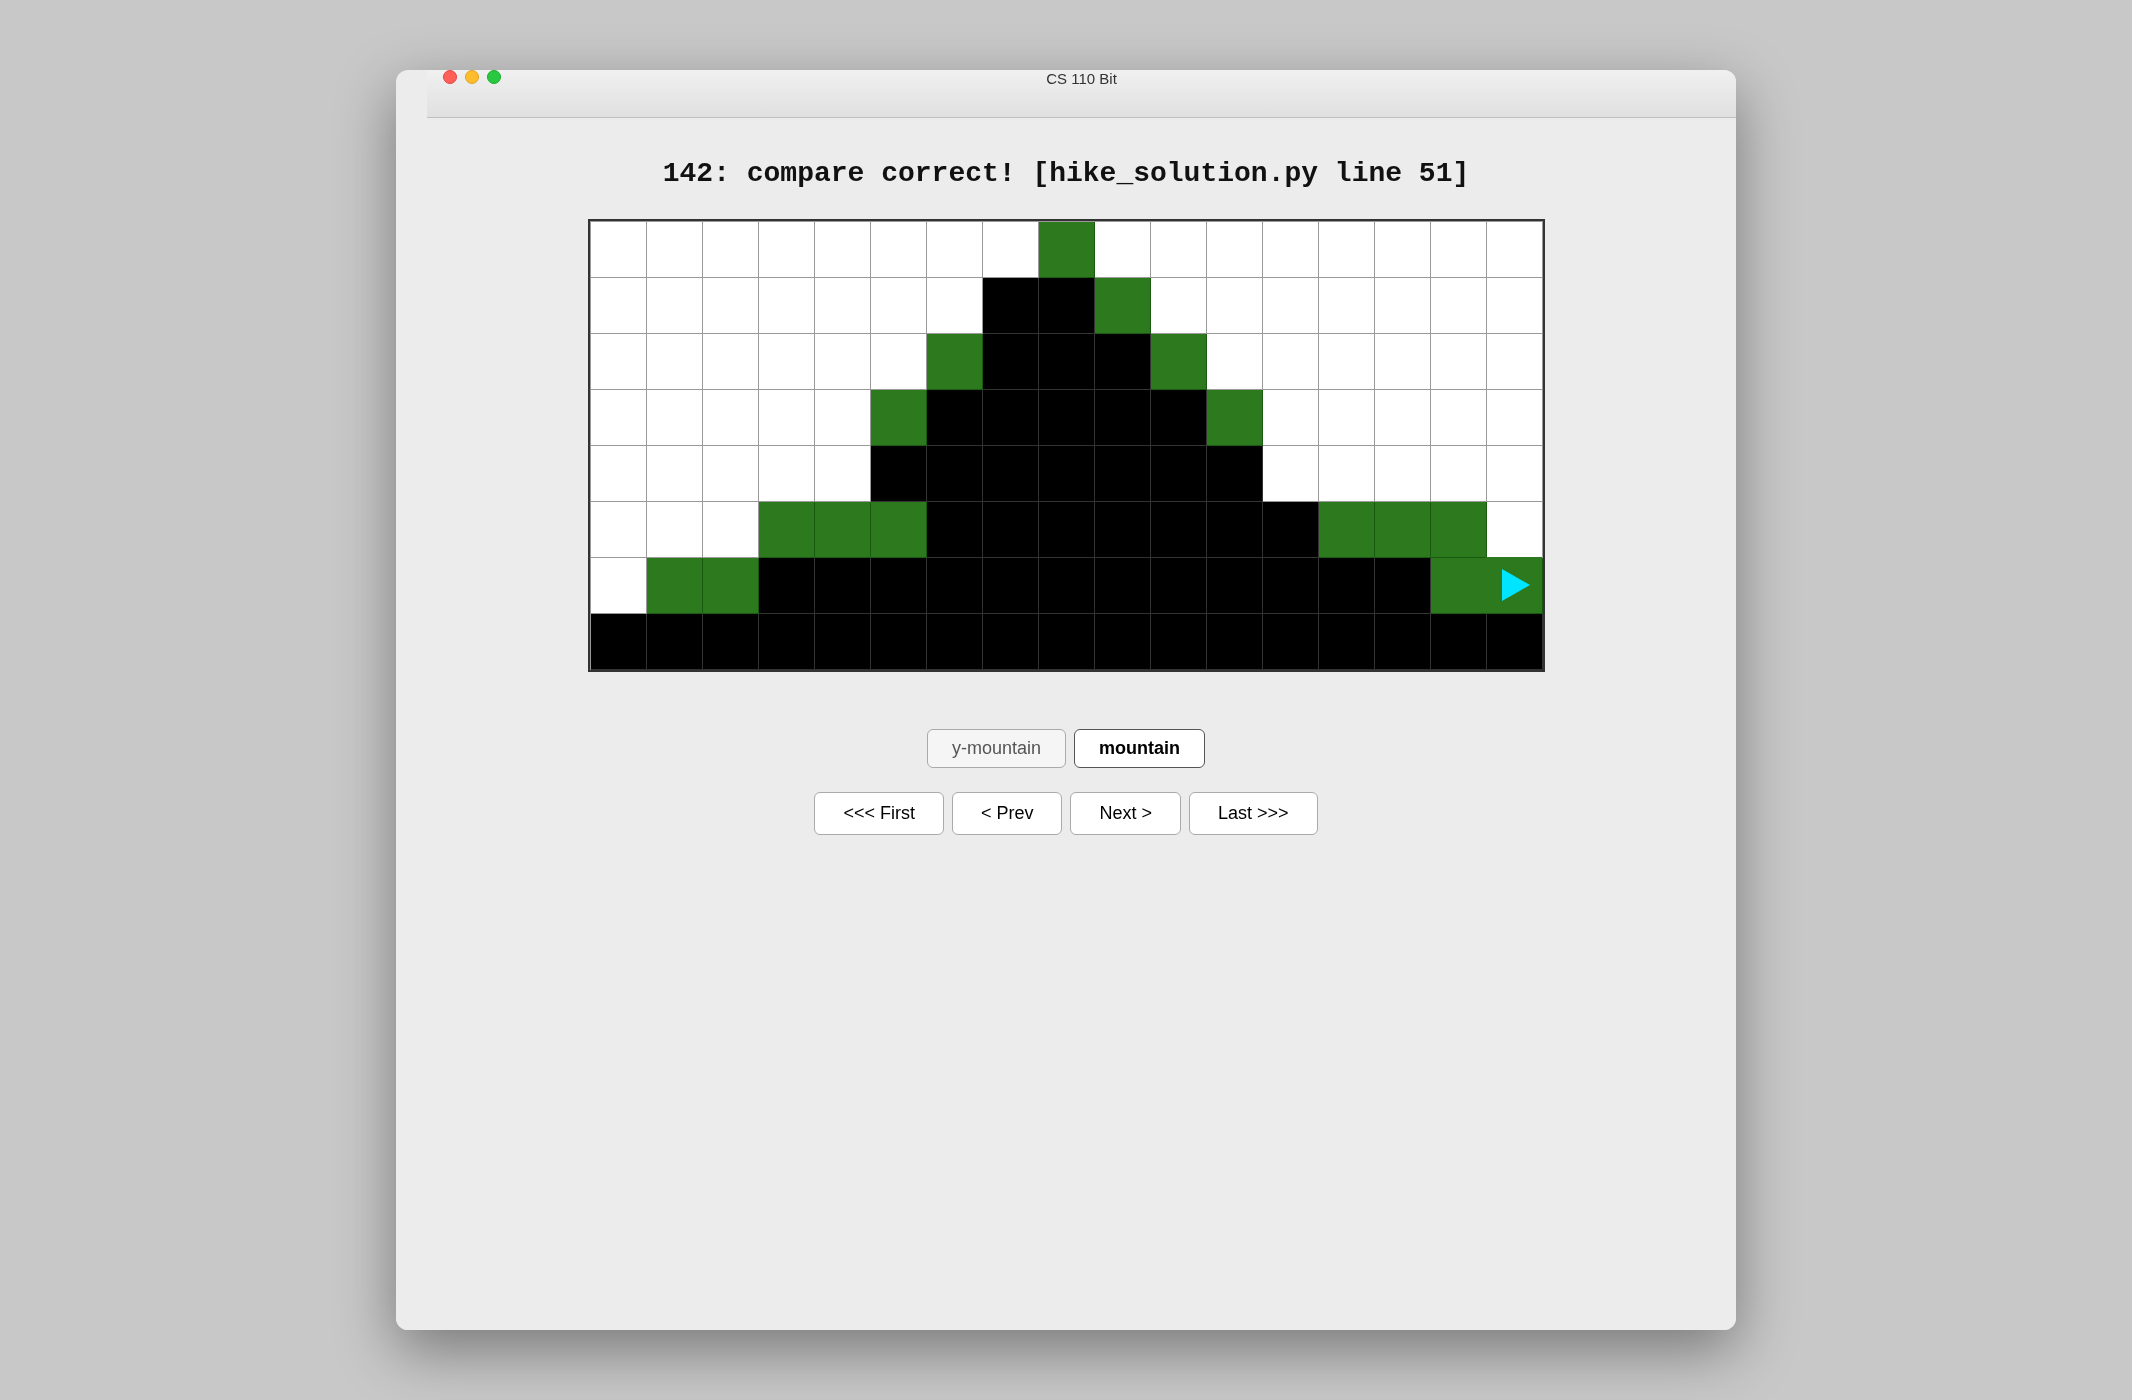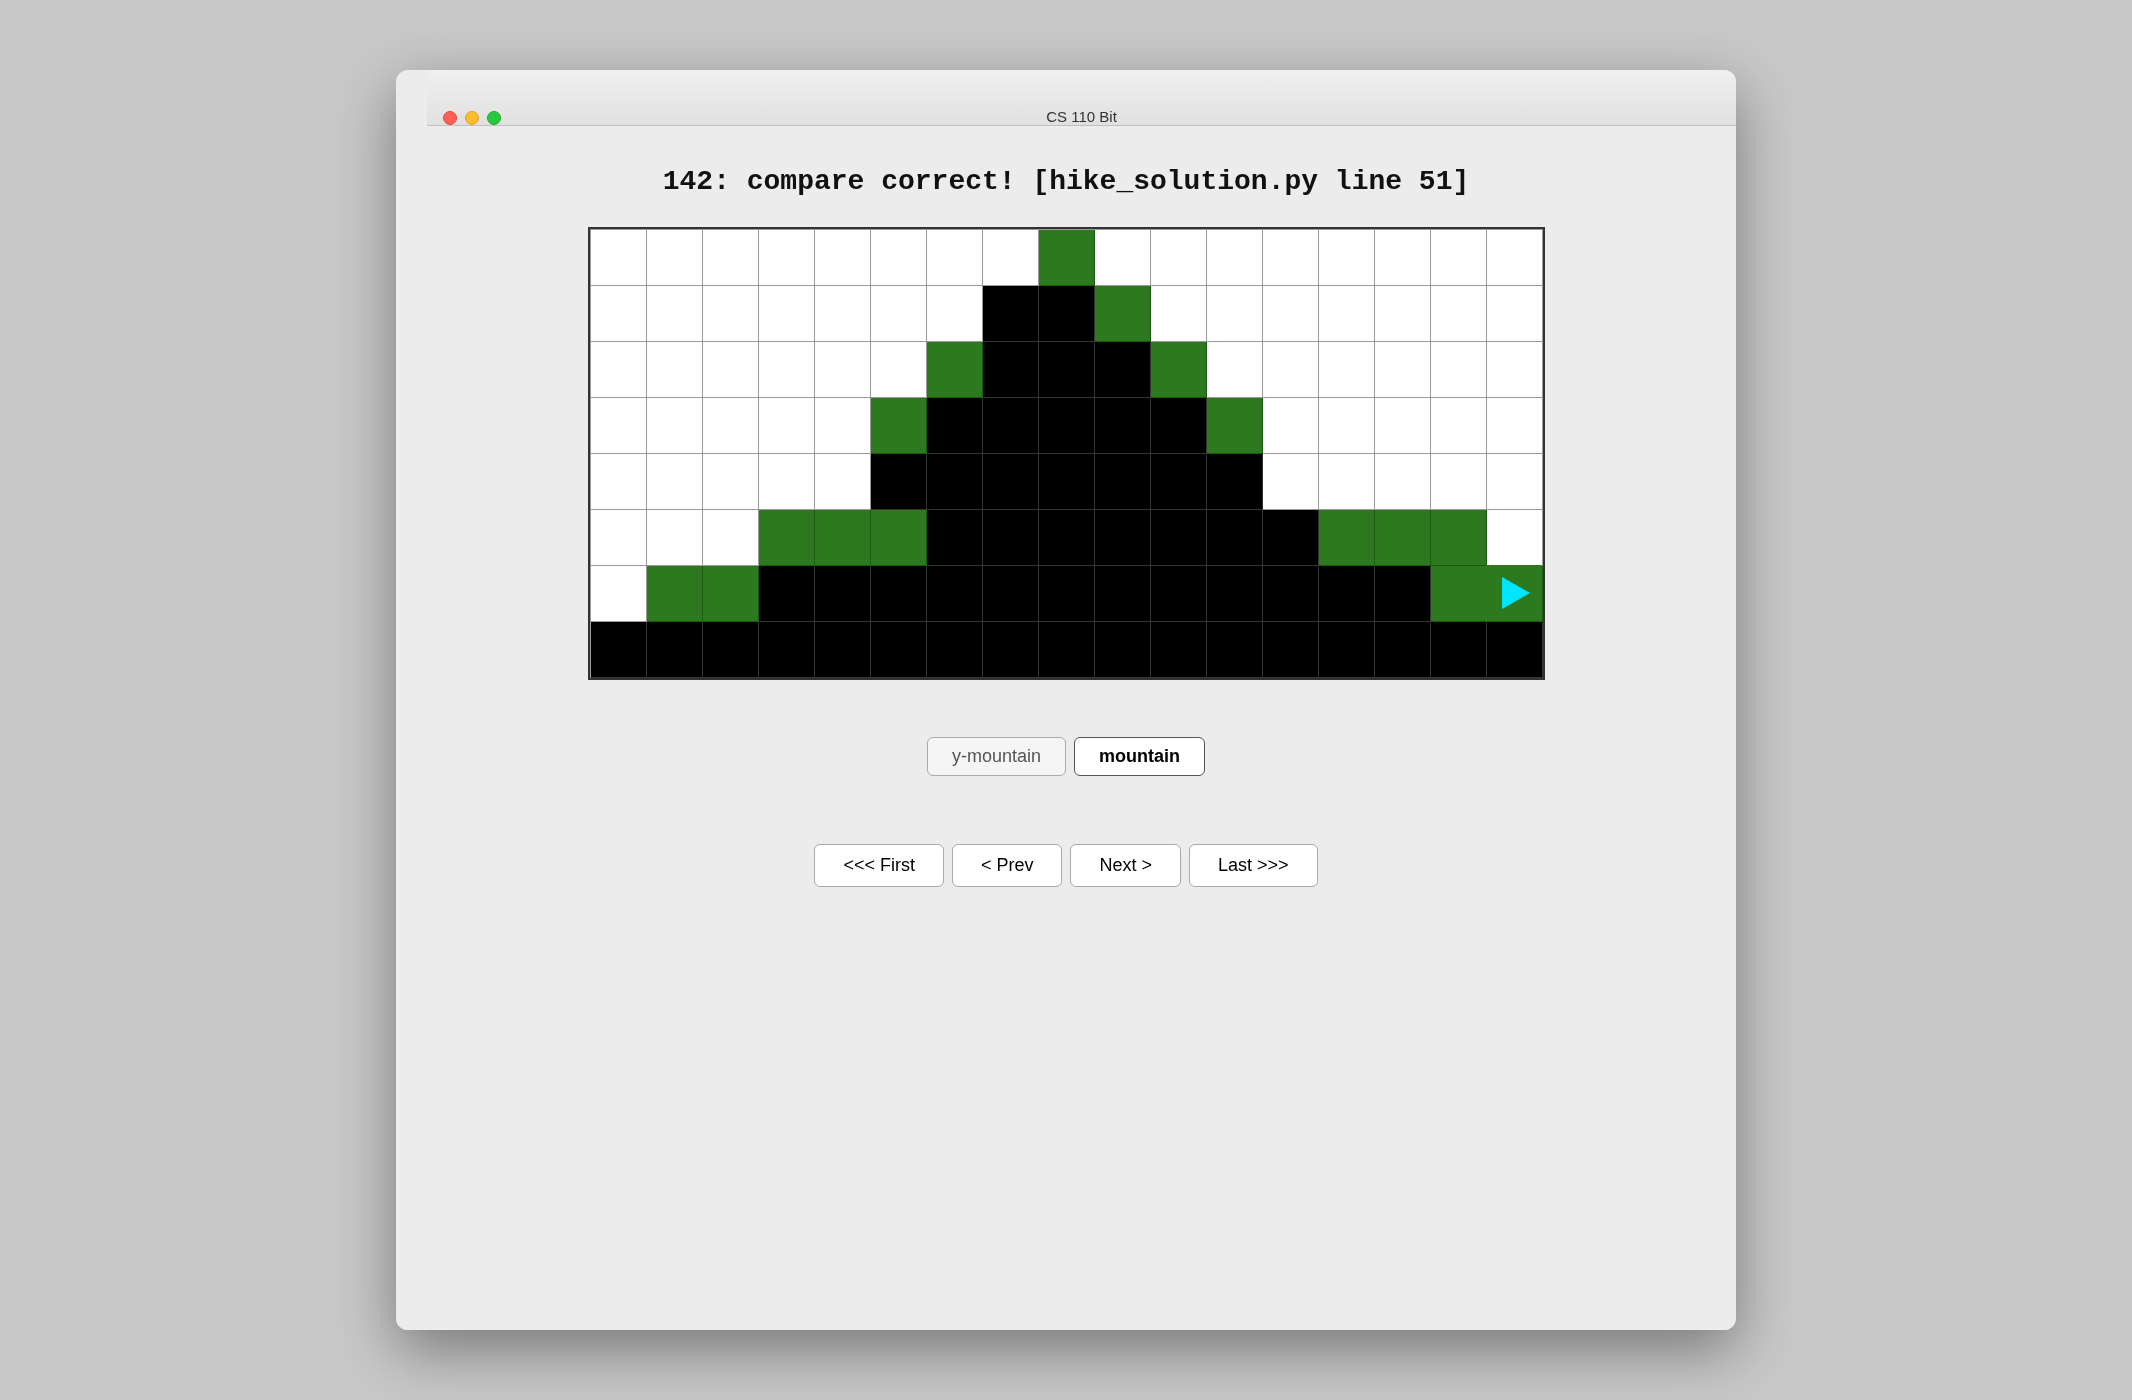--- a/index.html
+++ b/index.html
@@ -20,23 +20,23 @@
       background: #ececec;
       border-radius: 12px;
       box-shadow: 0 20px 60px rgba(0,0,0,0.4);
       display: flex;
       flex-direction: column;
       overflow: hidden;
     }
 
     .title-bar {
       background: linear-gradient(to bottom, #f0f0f0, #e0e0e0);
-      height: 56px;
-      display: flex;
-      align-items: flex-end;
+      height: 48px;
+      display: flex;
+      align-items: flex-start;
       justify-content: center;
       position: relative;
       border-bottom: 1px solid #c0c0c0;
       flex-shrink: 0;
       margin-left: 31px;
     }
 
     .traffic-lights {
       position: absolute;
       left: 16px;
@@ -161,21 +161,20 @@
     }
 
     .nav-btn {
       padding: 10px 28px;
       font-size: 18px;
       border: 1.5px solid #aaa;
       border-radius: 6px;
       background: white;
       cursor: pointer;
       font-family: -apple-system, BlinkMacSystemFont, "Helvetica Neue", Arial, sans-serif;
-      margin-top: 44px;
     }
   </style>
 </head>
 <body>
 
 <div class="window">
   <div class="title-bar">
     <div class="traffic-lights">
       <div class="traffic-light tl-red"></div>
       <div class="traffic-light tl-yellow"></div>

